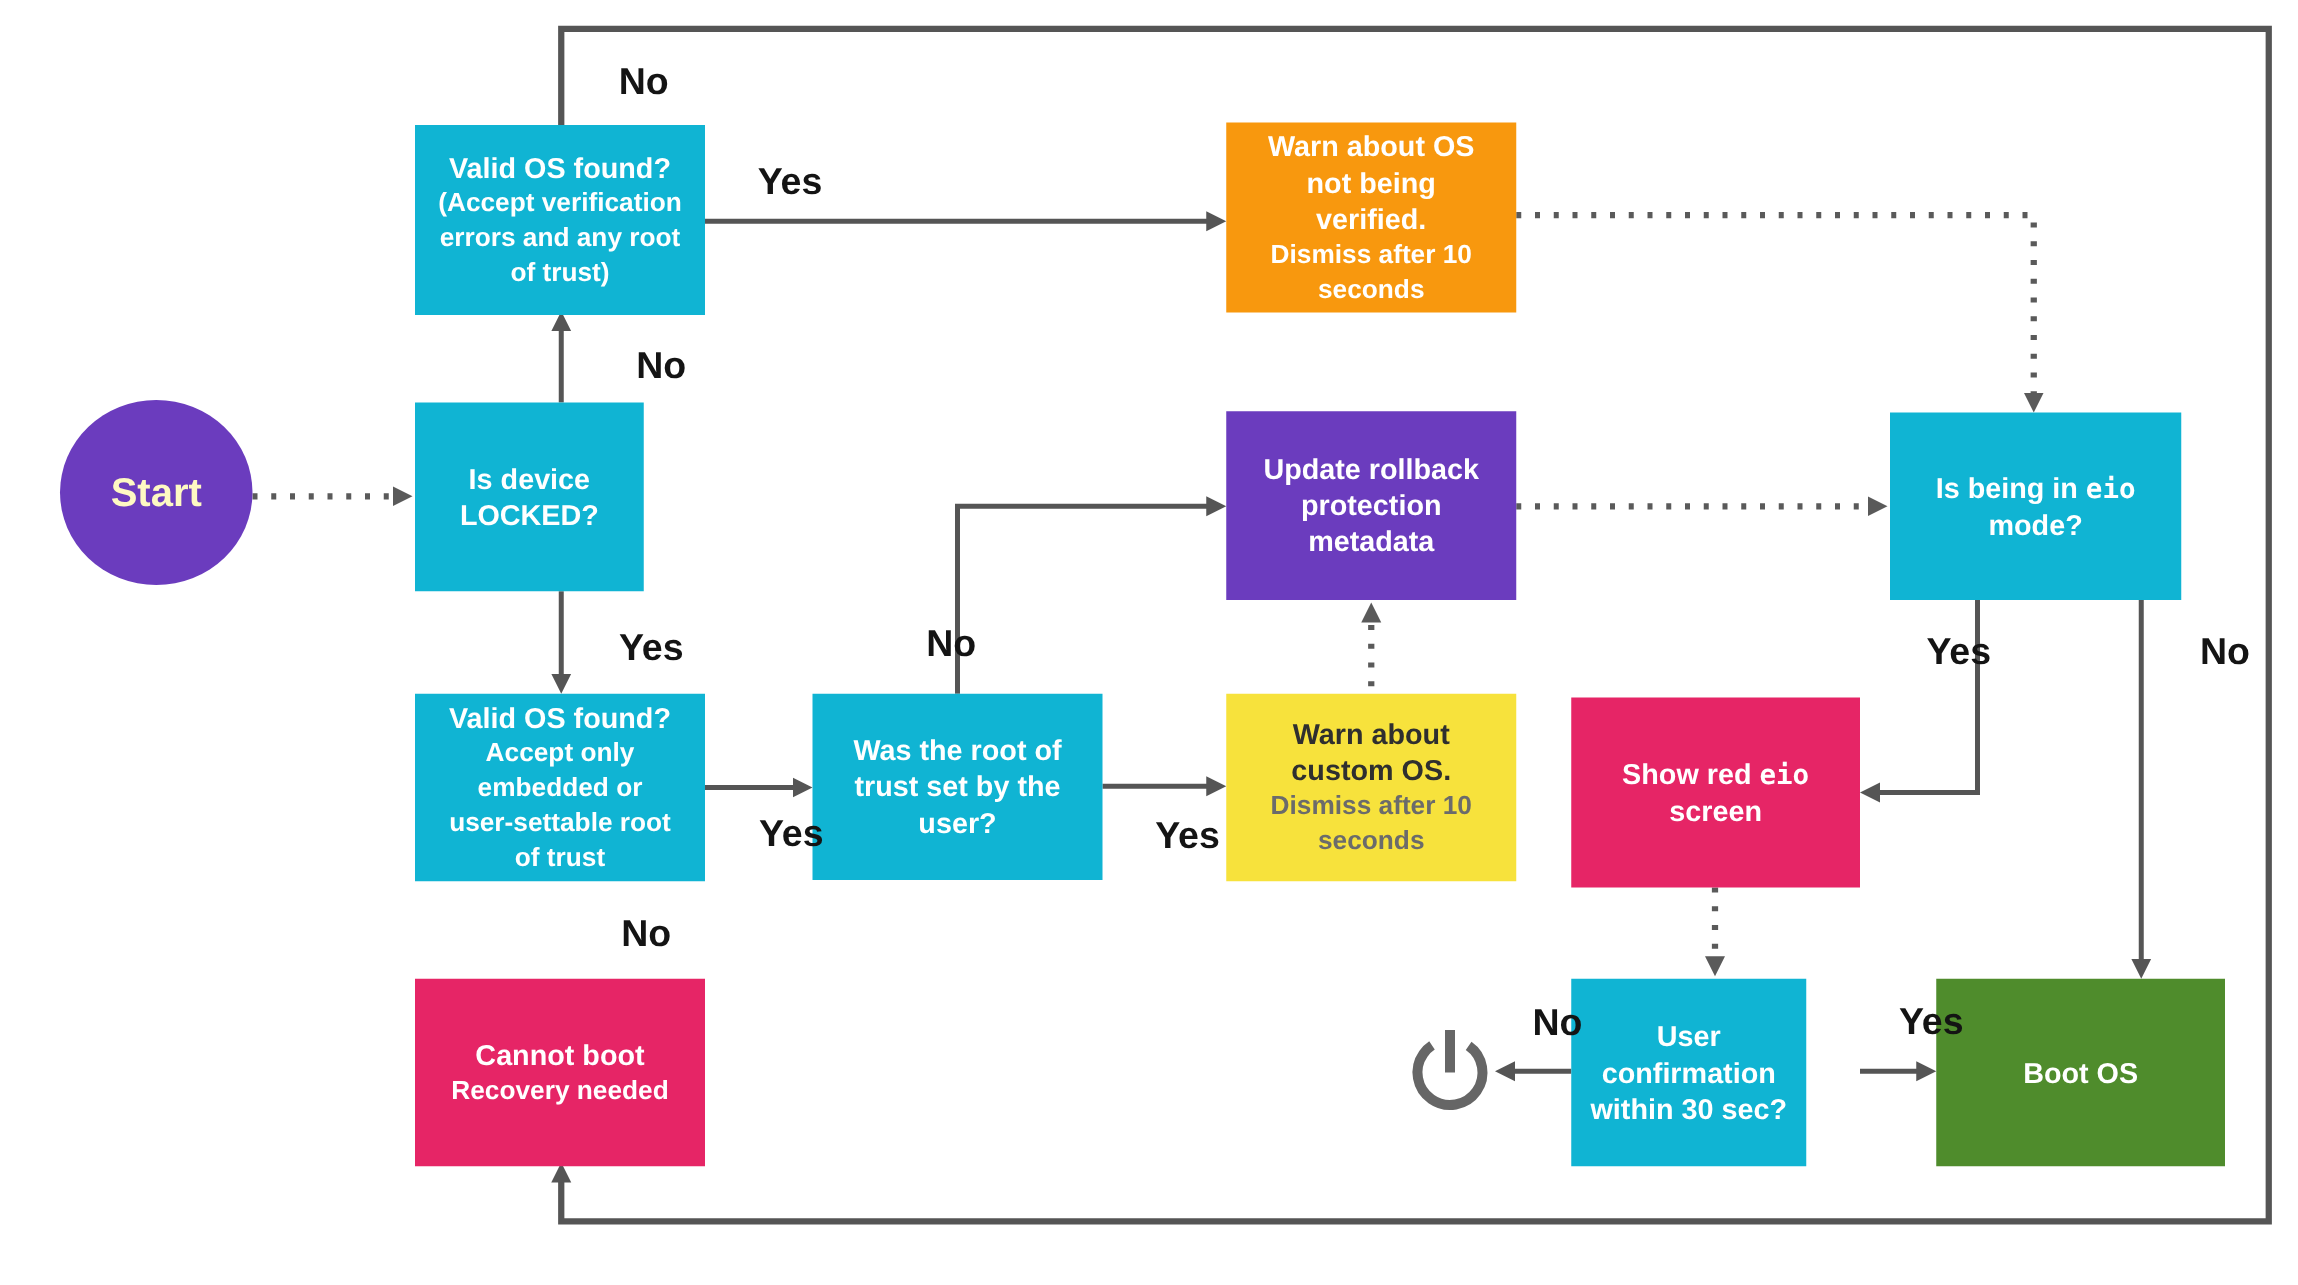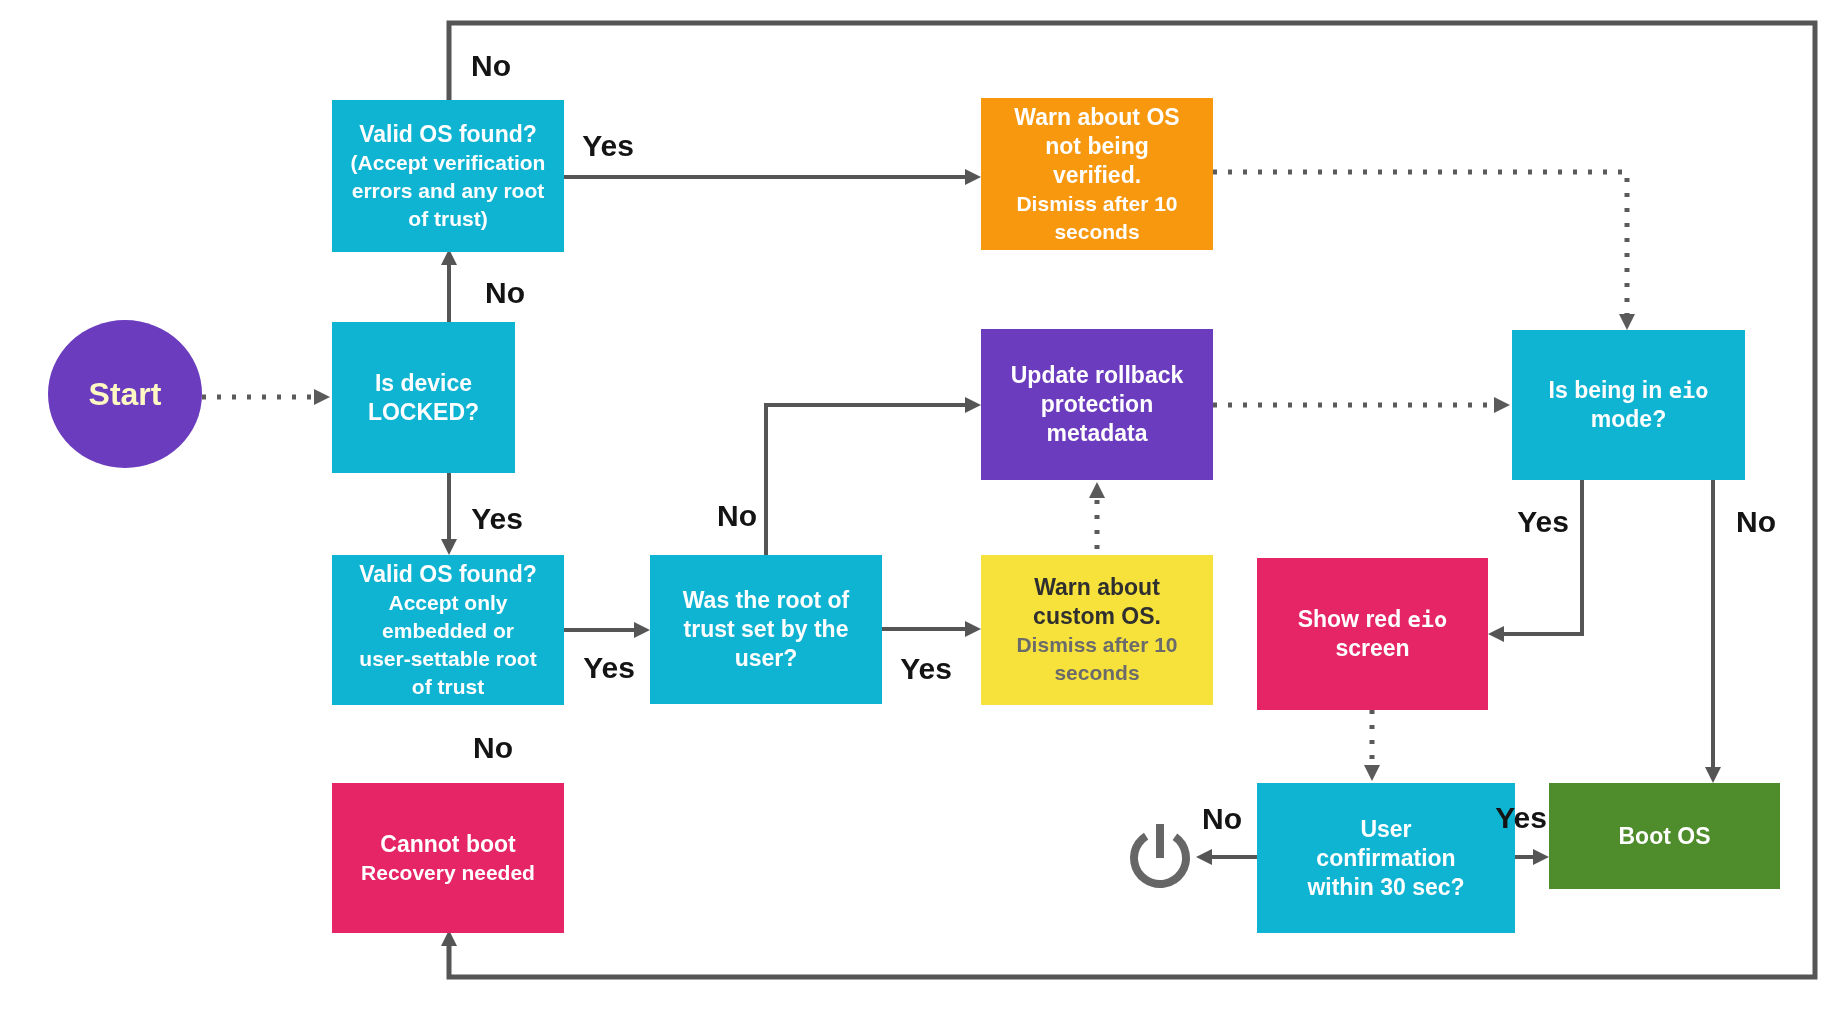--- a/index.html
+++ b/index.html
@@ -28,21 +28,21 @@
   .green{background:var(--green);}
   .yellow{background:var(--yellow);color:#2F2F2F;}
   .yellow .s{color:#6B6B6B;}
   .start{
     position:absolute;left:48px;top:320px;width:154px;height:148px;border-radius:50%;
     background:var(--purple);display:flex;align-items:center;justify-content:center;
     color:#fef9c3;font-weight:bold;font-size:32px;
   }
   .lbl{
     position:absolute;transform:translate(-50%,-50%);font-weight:bold;
-    font-size:30px;color:var(--label);white-space:nowrap;
+    font-size:30px;color:var(--label);white-space:nowrap;margin-left:24px;
   }
 </style>
 </head>
 <body>
 
 <div class="canvas" style="--cyan: #10B4D3; --orange: #F8980E; --purple: #6B3CBE; --yellow: #F7E23C; --pink: #E62566; --green: #4F8C2C; --wire: #555555; --wire-dot: #5A5A5A; --label: #141414;">
 
   <svg class="wires">
     <defs>
       <marker id="arr" markerUnits="userSpaceOnUse" markerWidth="20" markerHeight="20" refX="2" refY="9" orient="auto">
@@ -148,27 +148,27 @@
 
   <div class="node pink" style="left:1257px;top:558px;width:231px;height:152px;">
     <span class="t"><span>Show red </span><span class="mono">eio</span><br><span>screen</span></span>
   </div>
 
   <div class="node pink" style="left:332px;top:783px;width:232px;height:150px;">
     <span class="t">Cannot boot</span>
     <span class="s">Recovery needed</span>
   </div>
 
-  <div class="node cyan" style="left:1257px;top:783px;width:258px;height:150px;">
+  <div class="node cyan" style="left:1257px;top:783px;width:188px;height:150px;">
     <span class="t">User
 confirmation
 within 30 sec?</span>
   </div>
 
-  <div class="node green" style="left:1549px;top:783px;width:231px;height:106px;">
+  <div class="node green" style="left:1549px;top:783px;width:231px;height:150px;">
     <span class="t">Boot OS</span>
   </div>
 
   <div class="lbl" style="left:491px;top:66px;">No</div>
   <div class="lbl" style="left:608px;top:146px;">Yes</div>
   <div class="lbl" style="left:505px;top:293px;">No</div>
   <div class="lbl" style="left:497px;top:519px;">Yes</div>
   <div class="lbl" style="left:609px;top:668px;">Yes</div>
   <div class="lbl" style="left:493px;top:748px;">No</div>
   <div class="lbl" style="left:737px;top:516px;">No</div>

